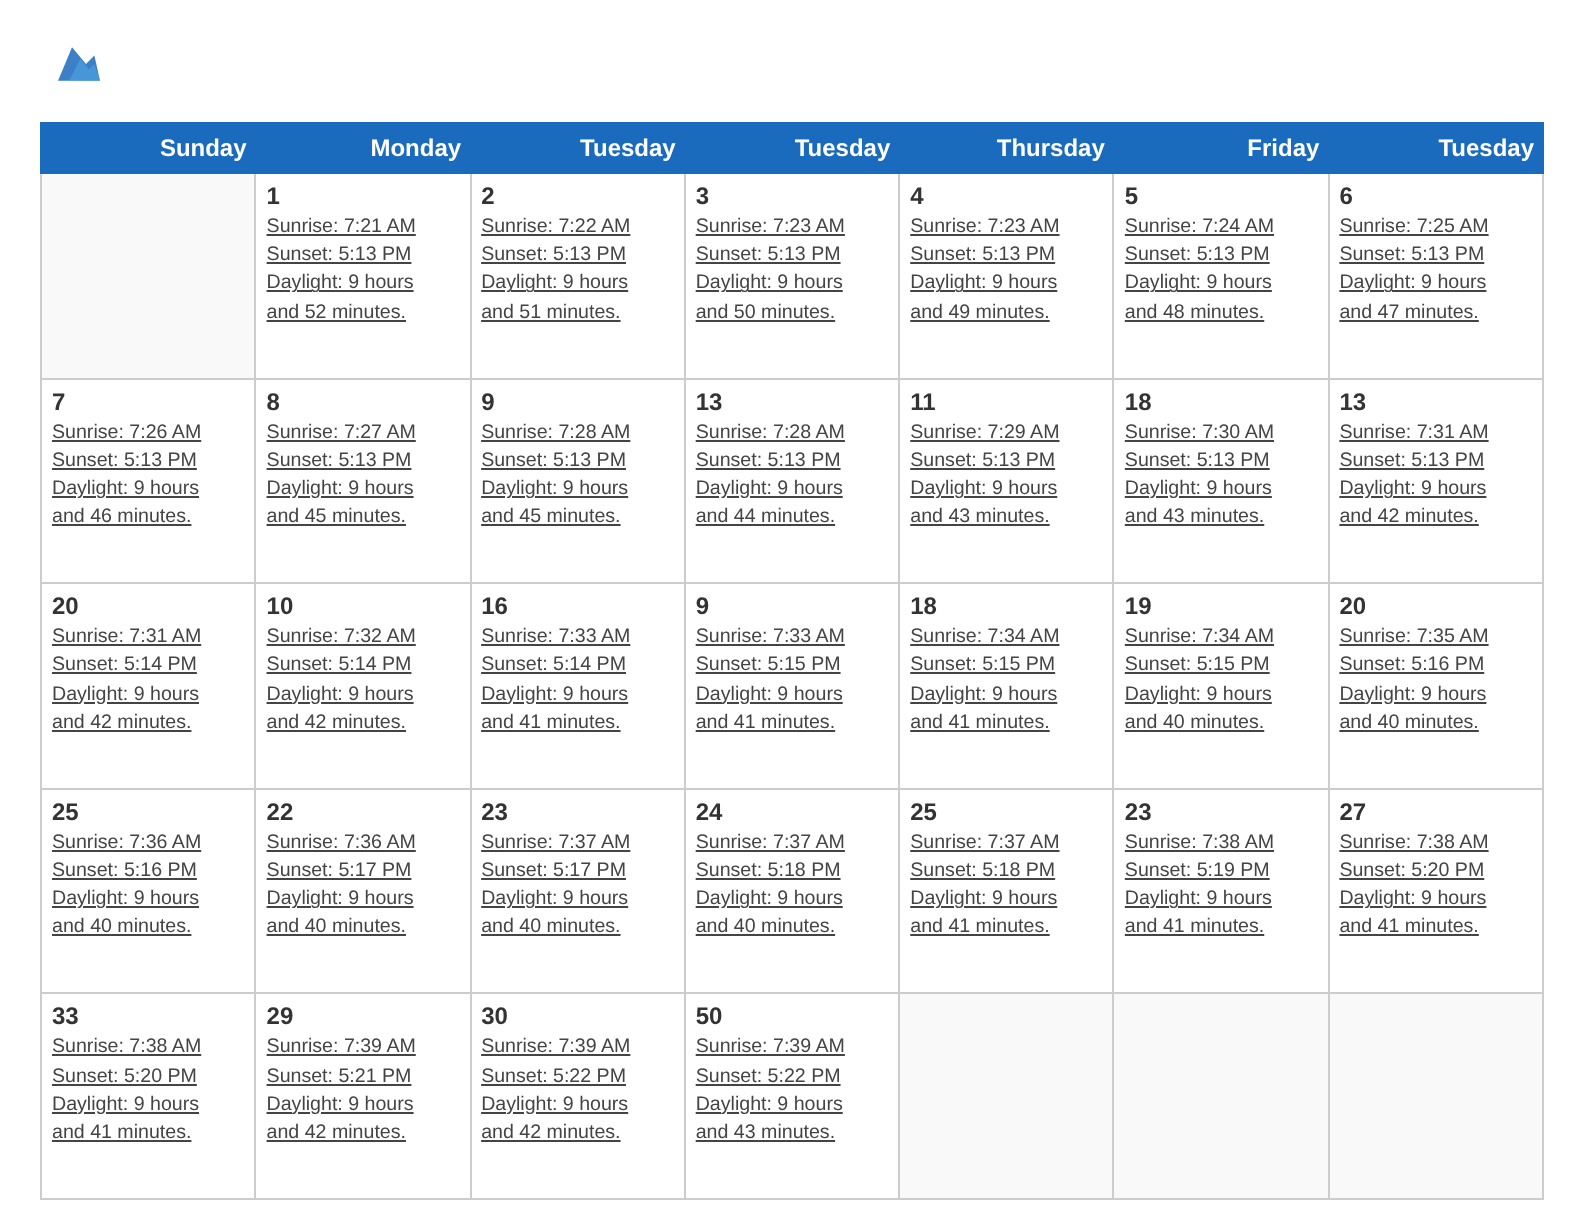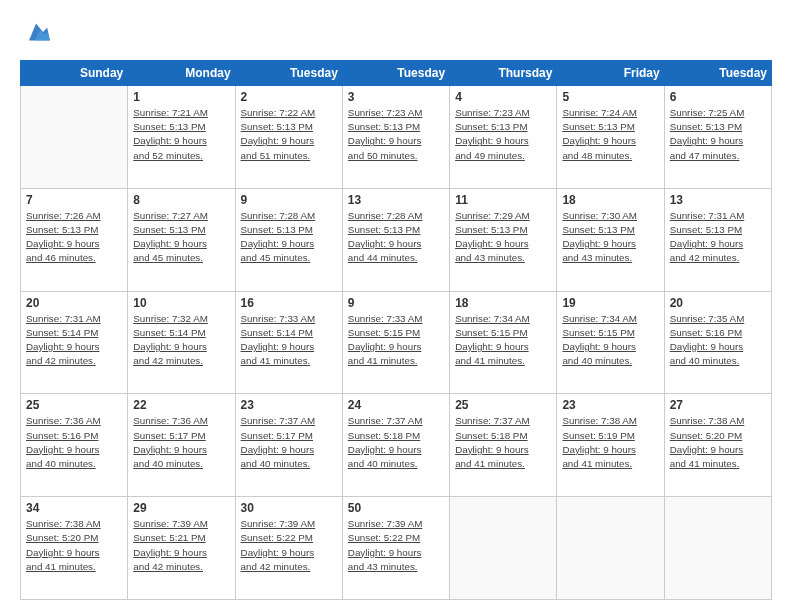--- a/index.html
+++ b/index.html
@@ -244,21 +244,21 @@
             <span class="day-number">23</span>
             <div class="day-info">Sunrise: 7:38 AM<br>Sunset: 5:19 PM<br>Daylight: 9 hours<br>and 41 minutes.</div>
           </td>
           <td>
             <span class="day-number">27</span>
             <div class="day-info">Sunrise: 7:38 AM<br>Sunset: 5:20 PM<br>Daylight: 9 hours<br>and 41 minutes.</div>
           </td>
         </tr>
         <tr>
           <td>
-            <span class="day-number">34</span>
+            <span class="day-number">33</span>
             <div class="day-info">Sunrise: 7:38 AM<br>Sunset: 5:20 PM<br>Daylight: 9 hours<br>and 41 minutes.</div>
           </td>
           <td>
             <span class="day-number">29</span>
             <div class="day-info">Sunrise: 7:39 AM<br>Sunset: 5:21 PM<br>Daylight: 9 hours<br>and 42 minutes.</div>
           </td>
           <td>
             <span class="day-number">30</span>
             <div class="day-info">Sunrise: 7:39 AM<br>Sunset: 5:22 PM<br>Daylight: 9 hours<br>and 42 minutes.</div>
           </td>

